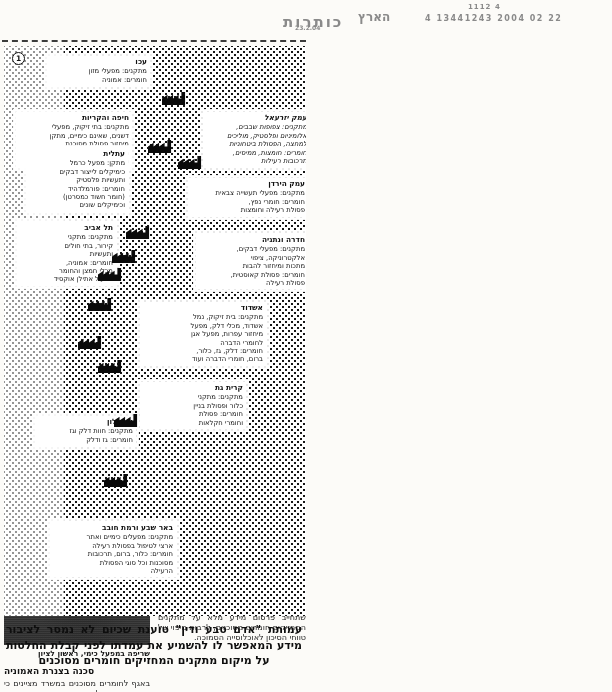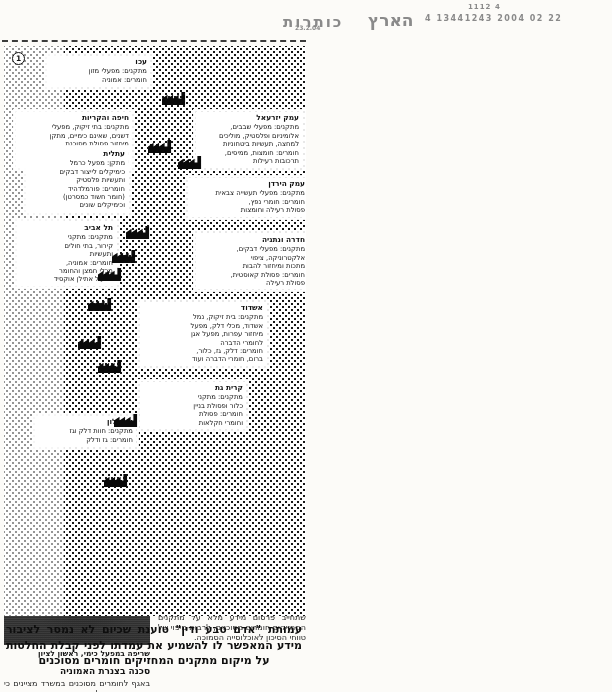--- a/index.html
+++ b/index.html
@@ -7,21 +7,21 @@
     width:612px;height:692px;overflow:hidden;position:relative;
     background:#fcfbf8;color:#141414;
     font-family:"DejaVu Sans",sans-serif;
     direction:rtl;
   }
   
   .scan-header{position:absolute;top:0;left:0;width:612px;height:32px;}
   .scan-header span{position:absolute;color:#8a8a8a;white-space:nowrap;font-weight:bold;}
   .sh-source{left:283px;top:13px;font-size:15px;letter-spacing:2px;color:#777;}
   .sh-sub{left:295px;top:24px;font-size:6px;color:#9a9a9a;}
-  .sh-paper{left:358px;top:10px;font-size:17px;color:#555;font-weight:bold;margin-left:10px;}
+  .sh-paper{left:358px;top:10px;font-size:12px;color:#555;font-weight:bold;}
   .sh-date{left:425px;top:14px;font-size:8px;letter-spacing:1.5px;}
   .sh-code{left:468px;top:3px;font-size:7px;letter-spacing:1px;color:#9a9a9a;}
 
   
   .article-zone{position:absolute;top:34px;right:306px;left:4px;height:658px;overflow:hidden;}
   .headline{
     margin:0;padding:0 2px 0 0;
     font-size:46px;line-height:52px;font-weight:bold;
     text-align:center;letter-spacing:-1px;color:#0b0b0b;
   }
@@ -49,21 +49,21 @@
       repeating-linear-gradient(0deg,rgba(255,255,255,.05) 0 1px,rgba(0,0,0,.07) 1px 2px),
       radial-gradient(ellipse 60% 35% at 70% 12%,#ddd 0%,rgba(221,221,221,0) 60%),
       radial-gradient(ellipse 55% 30% at 18% 28%,#9c9c9c 0%,rgba(150,150,150,0) 55%),
       radial-gradient(ellipse 70% 45% at 55% 72%,#1d1d1d 0%,rgba(30,30,30,0) 65%),
       radial-gradient(ellipse 45% 28% at 82% 52%,#454545 0%,rgba(70,70,70,0) 60%),
       linear-gradient(180deg,#8d8d8d 0%,#5d5d5d 45%,#2f2f2f 100%);
   }
   .photo-caption{
     margin:4px 0 8px;font-size:7.5px;line-height:9px;font-weight:bold;text-align:right;
   }
-  .col-a-subhead{margin:2px 0 3px;font-size:9px;font-weight:bold;text-align:right;}
+  .col-a-subhead{margin:2px 0 3px;font-size:9px;font-weight:bold;text-align:left;}
 
   
   .map-zone{position:absolute;top:40px;left:2px;width:304px;height:650px;}
   .map-rule{border-top:2px dashed #3c3c3c;width:100%;height:0;margin-bottom:4px;}
   .map-title{margin:0 0 4px;font-size:14.5px;font-weight:bold;text-align:right;letter-spacing:-.3px;}
   .map-canvas{
     position:relative;width:302px;height:570px;overflow:hidden;
     background-color:#fff;
     background-image:
       radial-gradient(circle,#151515 1.1px,rgba(0,0,0,0) 1.45px),
@@ -138,25 +138,25 @@
         <div>חומרים: אמוניה</div>
       </div>
       <div class="map-label" style="left: 12px; top: 38px; width: 110px; margin-top: 28px;">
         <div class="lbl-title">חיפה והקריות</div>
         <div>מתקנים: בתי זיקוק, מפעלי</div>
         <div>דשנים, שאינם כימיים, מתקן</div>
         <div>מיחזור פסולת מסוכנת</div>
         <div>חומרים: כלור, דלק וגז,</div>
         <div>חומרי הדברה, אמוניה</div>
       </div>
-      <div class="map-label" style="left: 192px; top: 66px; width: 100px;">
+      <div class="map-label" style="left: 200px; top: 66px; width: 100px; font-style: italic;">
         <div class="lbl-title">עמק יזרעאל</div>
-        <div>מתקנים: מפעלי שבבים,</div>
+        <div>מתקנים: צפופות שבבים,</div>
         <div>אלומיניום ופלסטיק, מוליכים</div>
-        <div>למחצה, תעשיות ביטחוניות</div>
+        <div>למחצה, הפסולת ביטחוניות</div>
         <div>חומרים: חומצות, ממיסים,</div>
         <div>תרכובות רעילות</div>
       </div>
       <div class="map-label" style="left: 184px; top: 132px; width: 114px;">
         <div class="lbl-title">עמק הירדן</div>
         <div>מתקנים: מפעלי תעשייה צבאית</div>
         <div>חומרים: חומרי נפץ,</div>
         <div>פסולת רעילה וחומצות</div>
       </div>
       <div class="map-label" style="left: 22px; top: 102px; width: 96px;">
@@ -199,20 +199,28 @@
         <div>מיחזור עפרות, מפעל אגן</div>
         <div>לחומרי הדברה</div>
         <div>חומרים: דלק, גז, כלור,</div>
         <div>ברום, חומרי הדברה ועוד</div>
       </div>
       <div class="map-label" style="left: 32px; top: 370px; width: 94px;">
         <div class="lbl-title">אשקלון</div>
         <div>מתקנים: חוות דלק וגז</div>
         <div>חומרים: גז ודלק</div>
       </div>
+      <div class="map-label" style="left: 46px; top: 476px; width: 120px;">
+        <div class="lbl-title">באר שבע ורמת חובב</div>
+        <div>מתקנים: מפעלים כימיים ואתר</div>
+        <div>ארצי לטיפול בפסולת רעילה</div>
+        <div>חומרים: כלור, ברום, תרכובות</div>
+        <div>מסוכנות וכל סוגי הפסולת</div>
+        <div>הרעילה</div>
+      </div>
       <div class="marker" style="left: 158px; top: 44px;">
         <svg viewBox="0 0 26 16" width="24" height="15" xmlns="http://www.w3.org/2000/svg">
           <path d="M0 16 V9 l6-4 v4 l6-4 v4 l6-4 v4 h3 V2 h4 v14 z" fill="#0a0a0a"></path>
         </svg>
       </div>
       <div class="marker" style="left: 144px; top: 92px;">
         <svg viewBox="0 0 26 16" width="24" height="15" xmlns="http://www.w3.org/2000/svg">
           <path d="M0 16 V9 l6-4 v4 l6-4 v4 l6-4 v4 h3 V2 h4 v14 z" fill="#0a0a0a"></path>
         </svg>
       </div>

